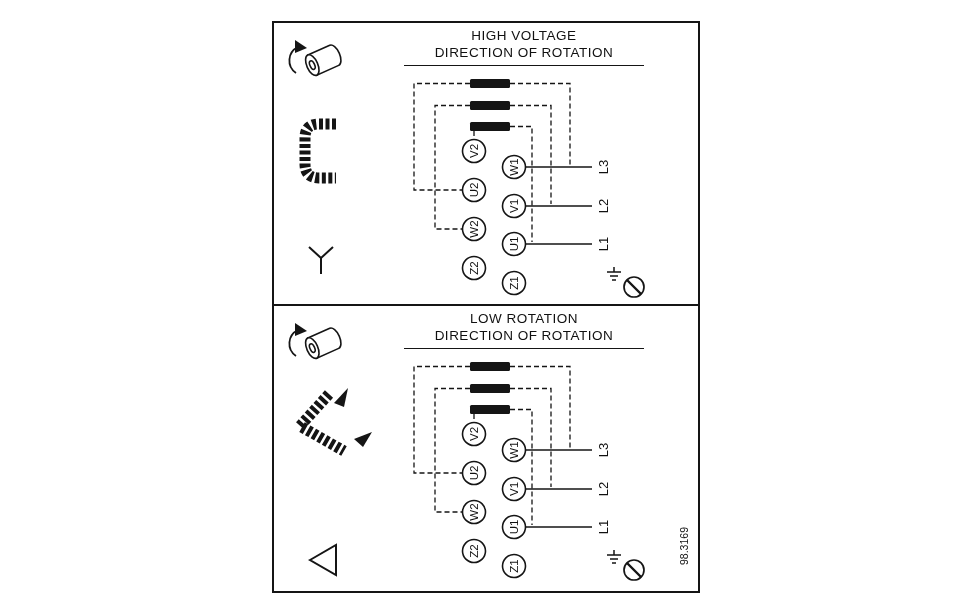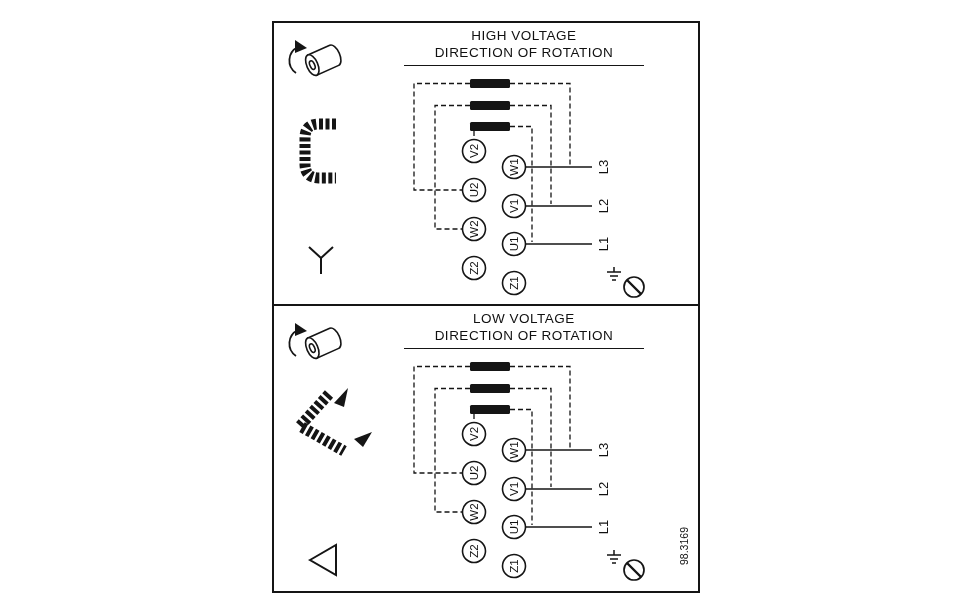--- a/index.html
+++ b/index.html
@@ -113,21 +113,21 @@
         <g stroke="#151515" fill="none">
           <circle cx="360" cy="264" r="10" stroke-width="1.7"></circle>
           <path d="M 353,257 L 367,271" stroke-width="2.4"></path>
           <path d="M 340,244 V 249 M 333,249 H 347 M 336,253 H 344 M 338,257 H 342" stroke-width="1.5"></path>
         </g>
       </svg>
     </div>
 
     <div class="panel">
       <div class="panel-header">
-        <div>LOW VOLTAGE</div>
+        <div>LOW ROTATION</div>
         <div>DIRECTION OF ROTATION</div>
       </div>
 
       <svg class="diagram" width="424" height="283" viewBox="0 0 424 283">
 
         <g>
           <g transform="translate(52,36) rotate(-24)" stroke="#151515" stroke-width="1.6" fill="#fff">
             <path d="M -15,-11 H 9 A 5.5 11 0 0 1 9,11 H -15 Z"></path>
             <ellipse cx="-15" cy="0" rx="5.5" ry="11"></ellipse>
             <ellipse cx="-15" cy="0" rx="2.3" ry="4.6" fill="none"></ellipse>

